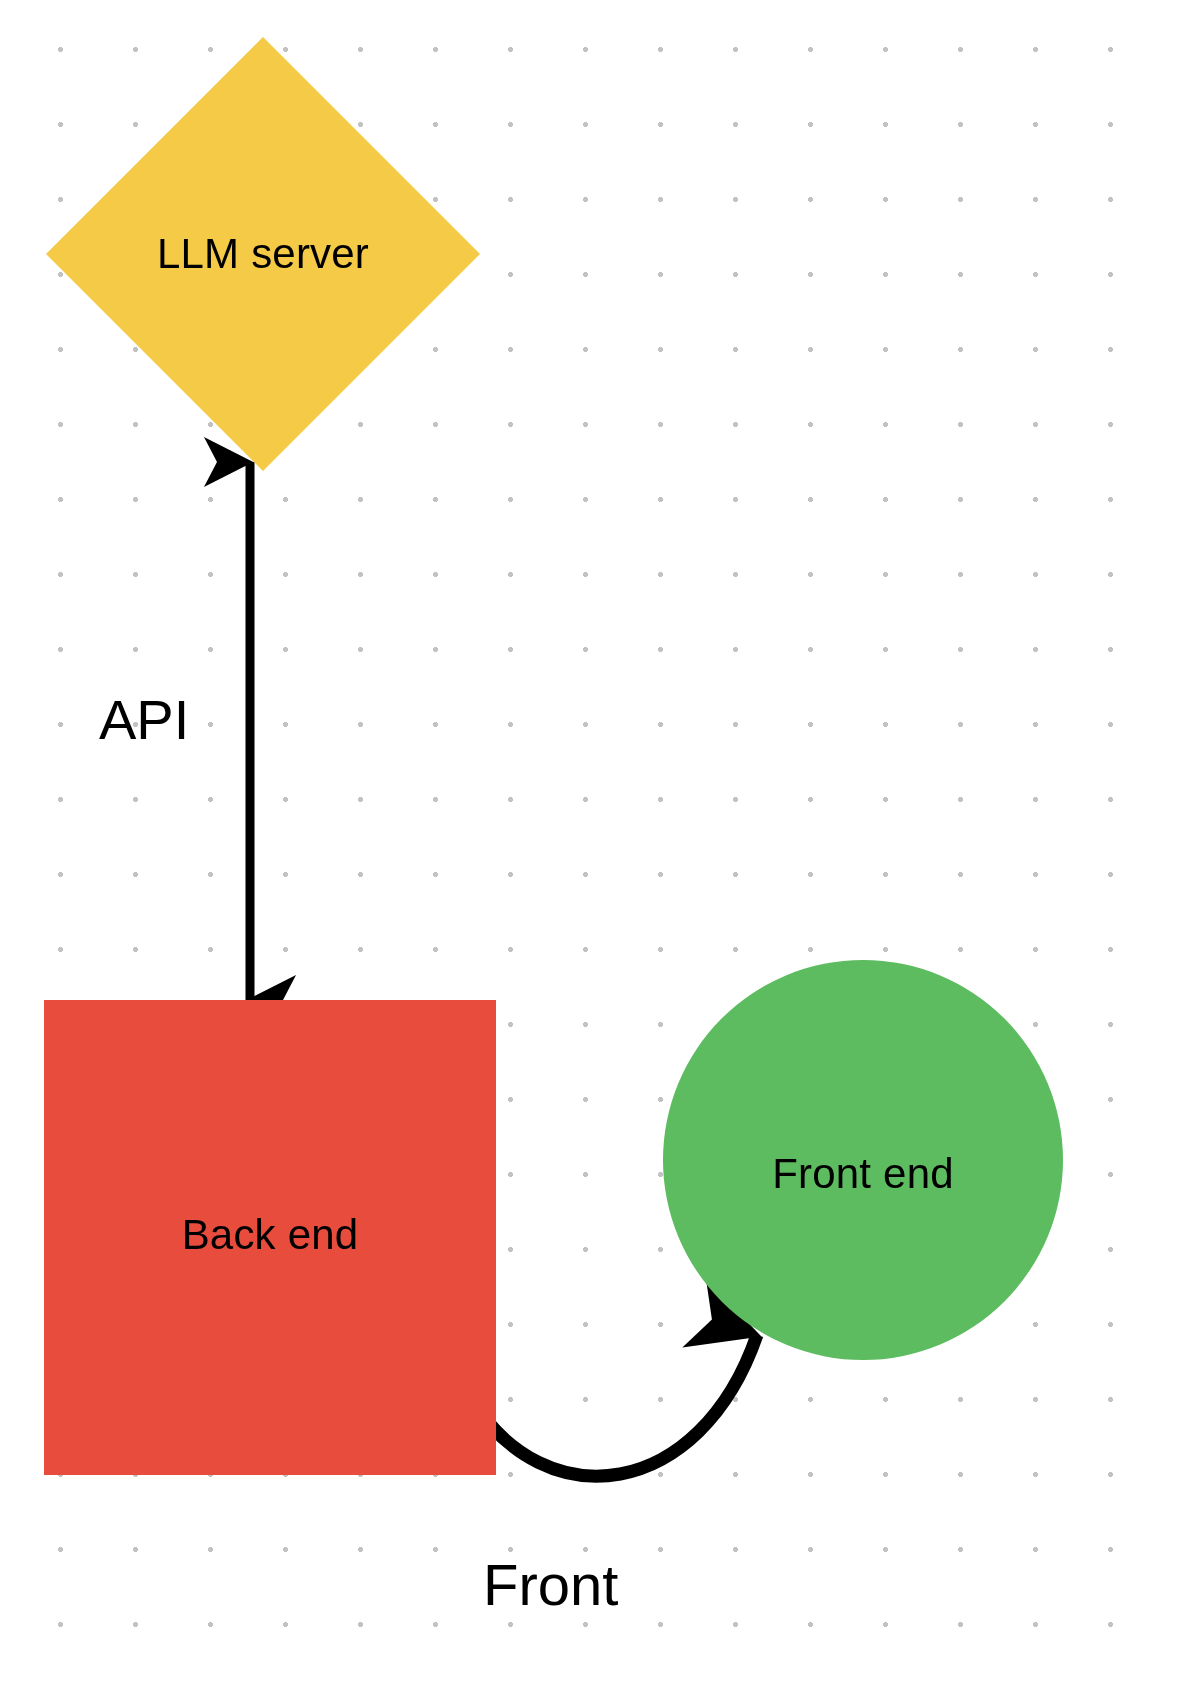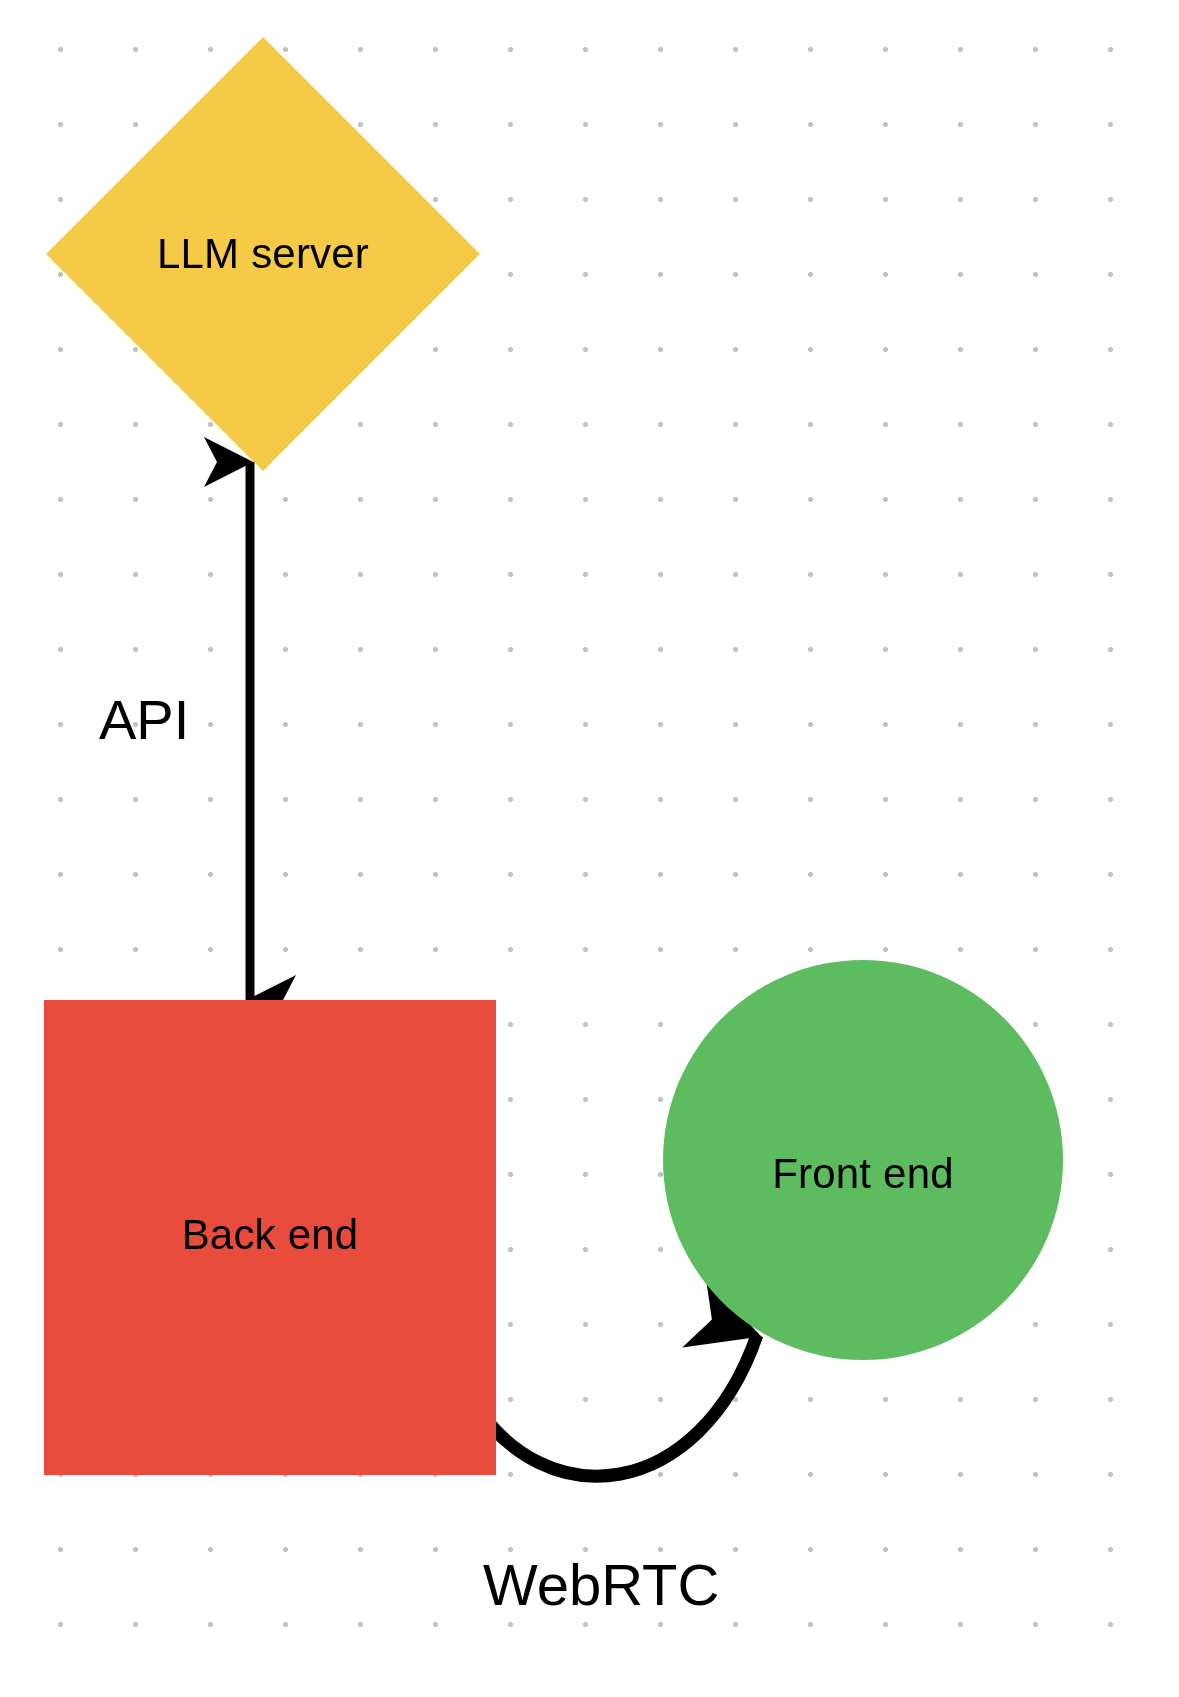--- a/index.html
+++ b/index.html
@@ -145,15 +145,15 @@
 
   <div id="backend-node">
     <div class="shape-label">Back end</div>
   </div>
 
   <div id="frontend-node">
     <div class="shape-label">Front end</div>
   </div>
 
   <div class="edge-label" id="api-label">API</div>
-  <div class="edge-label" id="webrtc-label">WebRTC</div>
+  <div class="edge-label" id="webrtc-label">Front</div>
 
 </div>
 
 </body></html>

